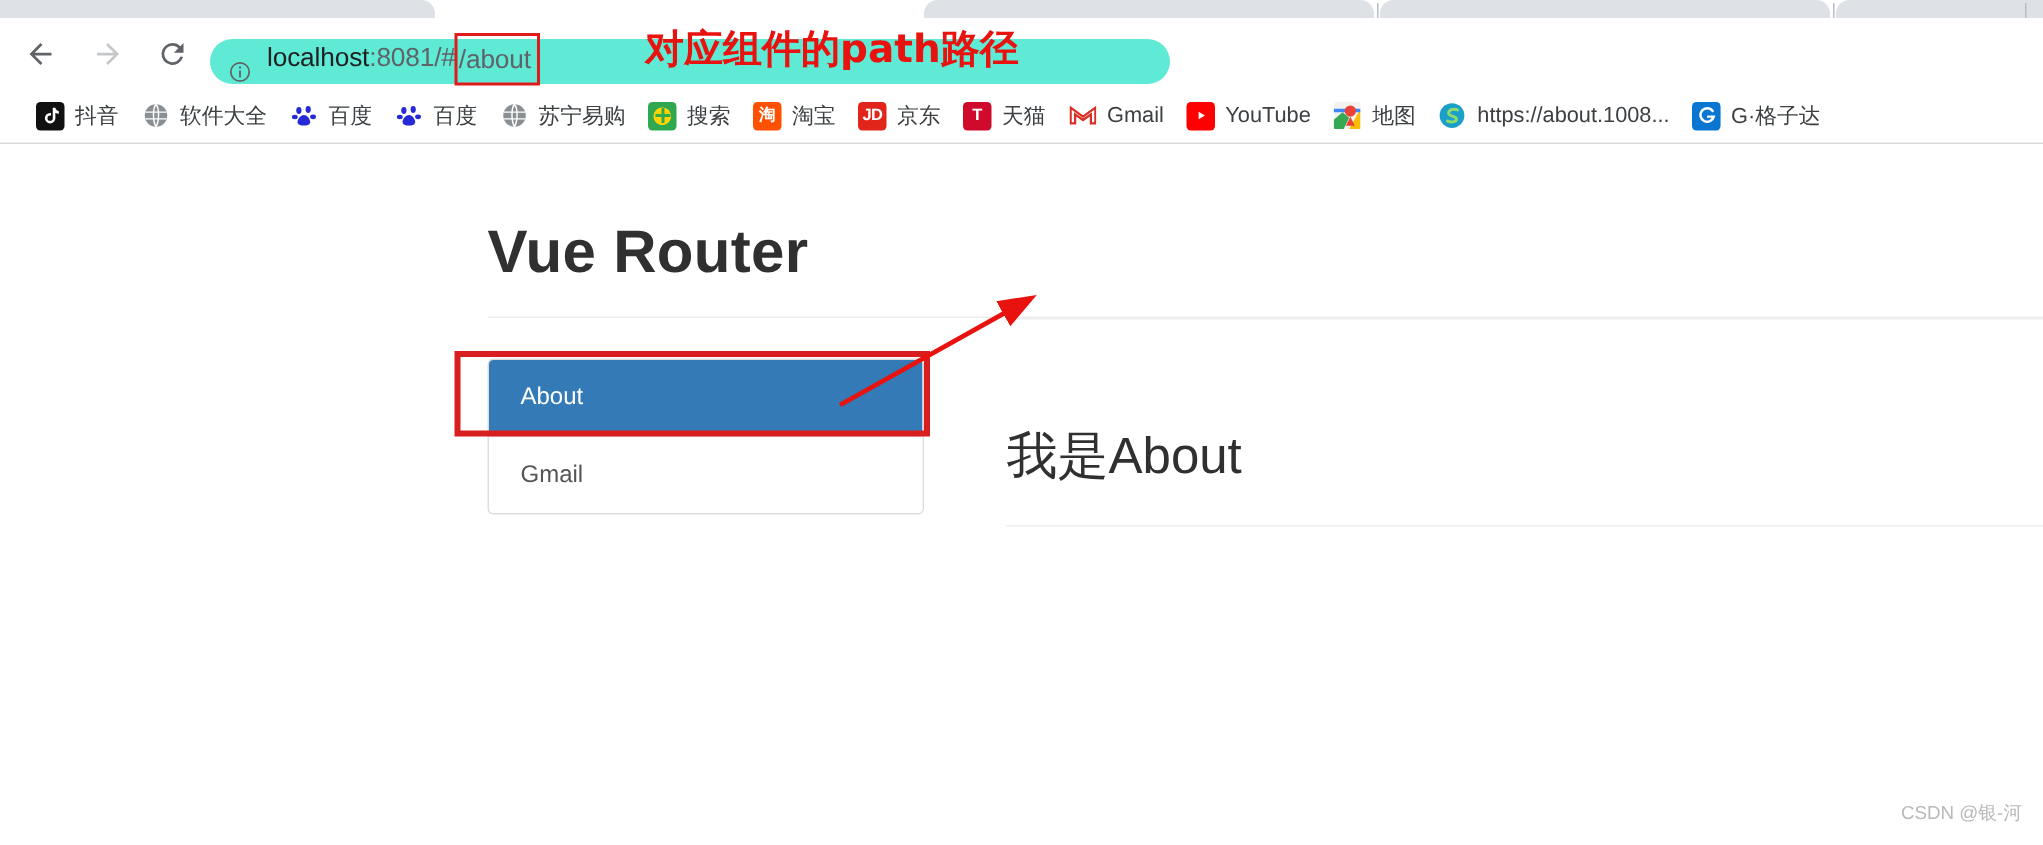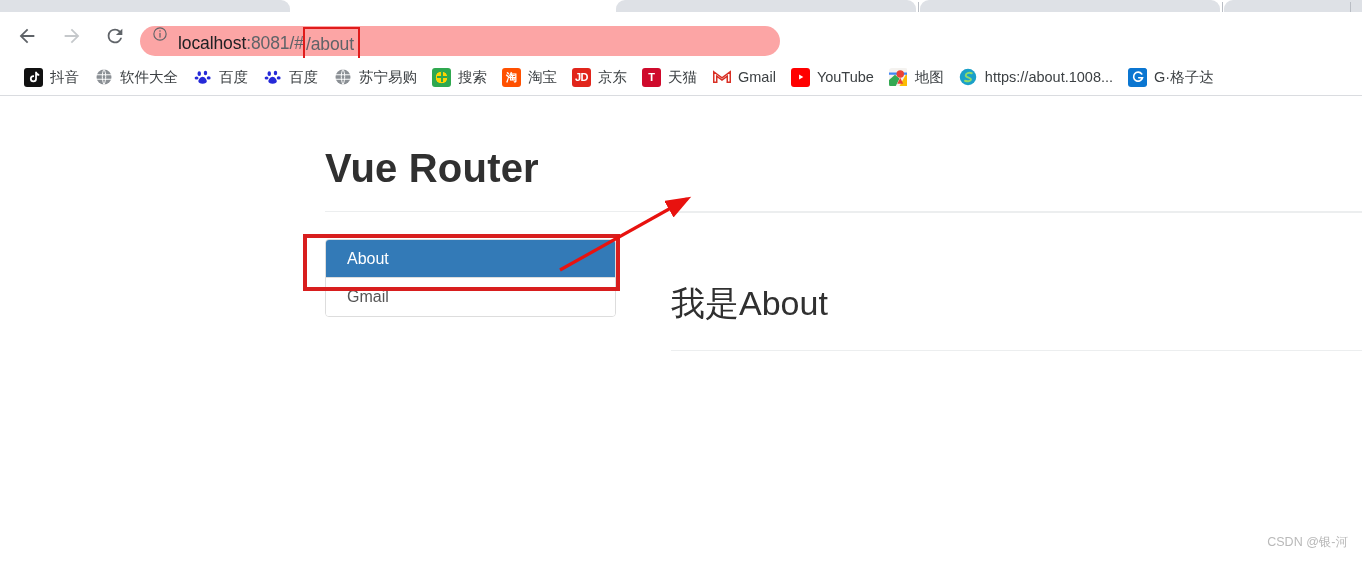--- a/index.html
+++ b/index.html
@@ -28,22 +28,22 @@
   }
   .nav-btn {
     position:absolute; top:13px; width:22px; height:22px;
     display:flex; align-items:center; justify-content:center;
   }
   .nav-btn svg { display:block; }
 
   .omnibox {
     position:absolute; left:140px; top:14px;
     height:30px; width:640px;
-    background:#fca5a5; border-radius:15px;
-    display:flex; align-items:flex-start;
+    background:#5eead4; border-radius:15px;
+    display:flex; align-items:flex-end;
     padding-left:12px;
   }
   .info-icon { width:16px; height:16px; flex:0 0 16px; margin-right:10px; }
   .url-text {
     font-size:17.5px; color:#5f6368; white-space:nowrap;
     letter-spacing:-0.1px; line-height:30px;
   }
   .url-host { color:#202124; }
   .url-rest { color:#5f6368; }
   .url-path-box {
@@ -116,21 +116,21 @@
     background:#eceeef;
   }
 
   
   .list-group {
     position:absolute; left:325px; top:239px; width:291px;
     border:1px solid #dddddd; border-radius:4px;
     background:#ffffff; overflow:hidden;
   }
   .list-item {
-    height:38px; display:flex; align-items:center;
+    height:51px; display:flex; align-items:center;
     padding-left:21px; font-size:16px; color:#555555;
     border-bottom:1px solid #dddddd; background:#ffffff;
   }
   .list-item:last-child { border-bottom:none; }
   .list-item.active {
     background:#337ab7; color:#ffffff;
   }
 
   .content-heading {
     position:absolute; left:671px; top:281px;
@@ -351,20 +351,21 @@
     <div class="list-item active">
       <span>About</span>
     </div>
     <div class="list-item">
       <span>Gmail</span>
     </div>
   </div>
 
   <div class="content-heading">我是About</div>
 
+  <div class="anno-text" id="anno-path">对应组件的path路径</div>
   <div class="anno-box" id="anno-box-list"></div>
 
   <svg class="anno-arrow">
     <defs>
       <marker id="ah" markerWidth="9" markerHeight="9" refX="6.5" refY="3" orient="auto">
         <path d="M0,0 L8,3 L0,6 z" fill="#e8120f"></path>
       </marker>
     </defs>
     <line x1="560" y1="270" x2="687" y2="199" stroke="#e8120f" stroke-width="3.2" marker-end="url(#ah)"></line>
   </svg>

